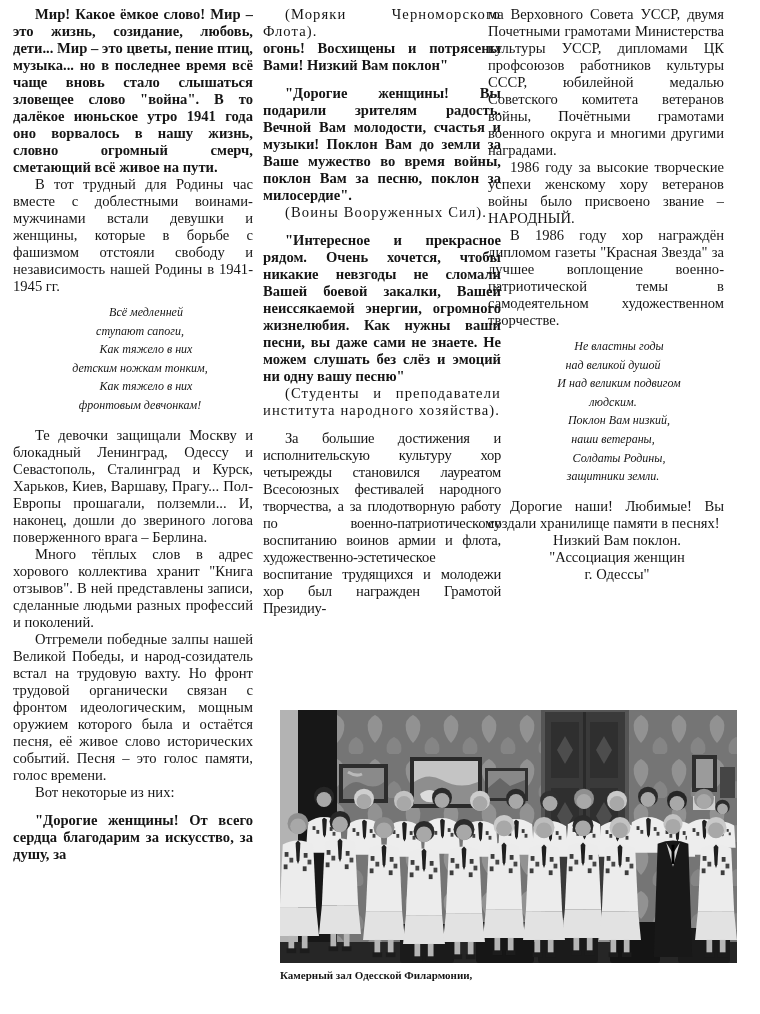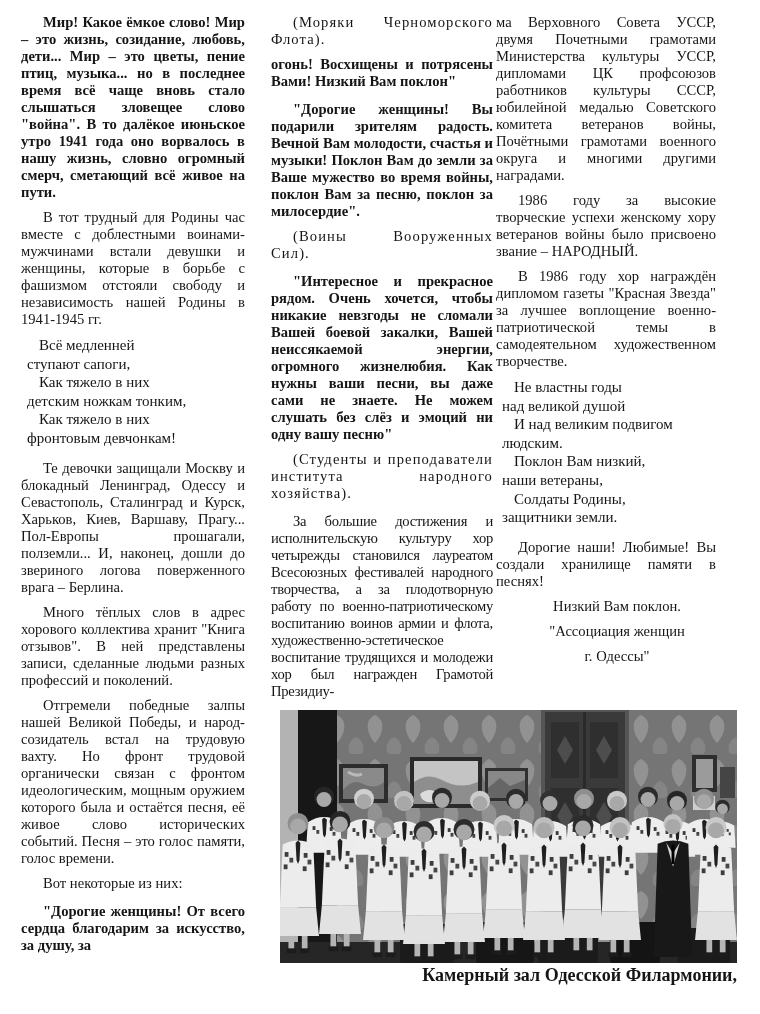--- a/index.html
+++ b/index.html
@@ -9,42 +9,42 @@
     font-family:"Liberation Serif", "DejaVu Serif", serif;
   }
   .page { position:absolute; inset:0; }
   .col {
     position:absolute; top:6px; text-align:justify;
     font-size:14.6px; line-height:17px; overflow:hidden;
   }
   #col1 { left:13px;  width:240px; height:1000px; }
   #col2 { left:263px; width:238px; height:700px; }
   #col3 { left:488px; width:236px; height:748px; }
-  .para { margin:8px; text-indent:22px; }
+  .para { margin:0; text-indent:22px; }
   .noind { text-indent:0; }
   .bold { font-weight:bold; }
   .mt  { margin-top:11px; }
   .mt-s { margin-top:6px; }
   .attrib { letter-spacing:1.1px; }
   .cond { letter-spacing:-0.25px; }
   .poem {
-    text-align:left; font-size:15px;
+    font-style:italic; text-align:center; font-size:12px;
     line-height:18.6px; margin:8px 0 12px 0;
   }
   .poem-line.odd  { padding-left:26px; }
   .poem-line.even { padding-left:14px; }
   .line-ind { text-indent:22px; text-align:center; }
   #photo {
     position:absolute; left:280px; top:710px; width:457px; height:253px;
     background:#777;
   }
   #photo svg { display:block; }
   #caption {
     position:absolute; left:280px; top:967px; width:457px;
-    text-align:right; font-weight:bold; font-size:18px; line-height:16.5px;
+    text-align:left; font-weight:bold; font-size:11px; line-height:16.5px;
   }
 </style>
 </head>
 <body>
 
 <div class="page">
 
   <div class="col" id="col1">
     <p class="para bold">Мир! Какое ёмкое слово! Мир – это жизнь, созидание, любовь, дети... Мир – это цветы, пение птиц, музыка... но в последнее время всё чаще вновь стало слышаться зловещее слово "война". В то далёкое июньское утро 1941 года оно ворвалось в нашу жизнь, словно огромный смерч, сметающий всё живое на пути.</p>
     <p class="para">В тот трудный для Родины час вместе с доблестными воинами-мужчинами встали девушки и женщины, которые в борьбе с фашизмом отстояли свободу и независимость нашей Родины в 1941-1945 гг.</p>

